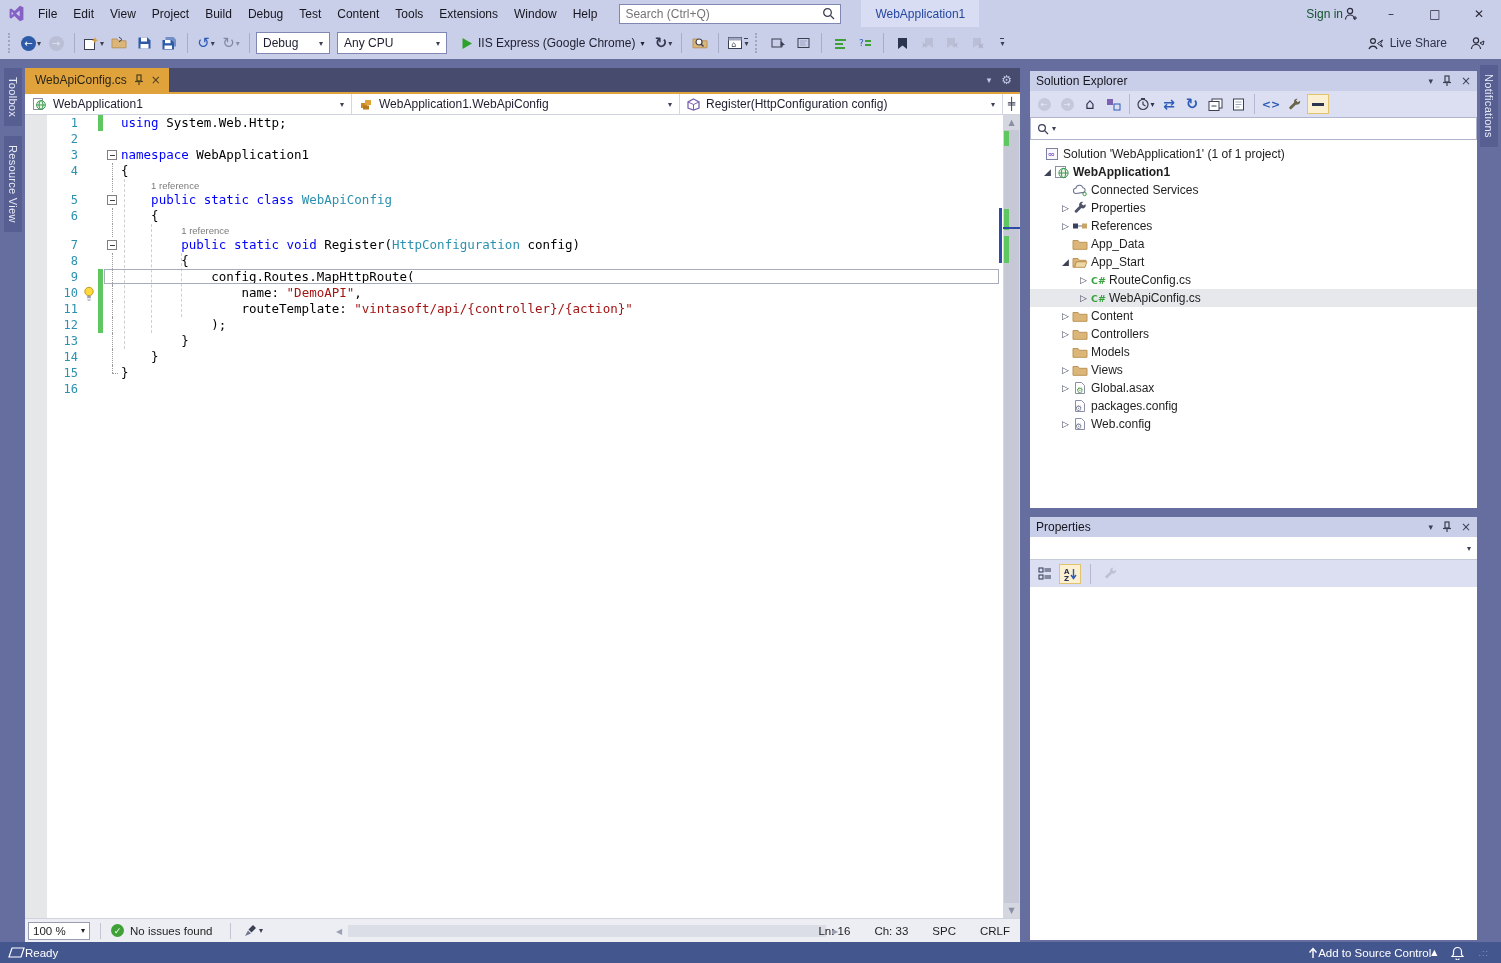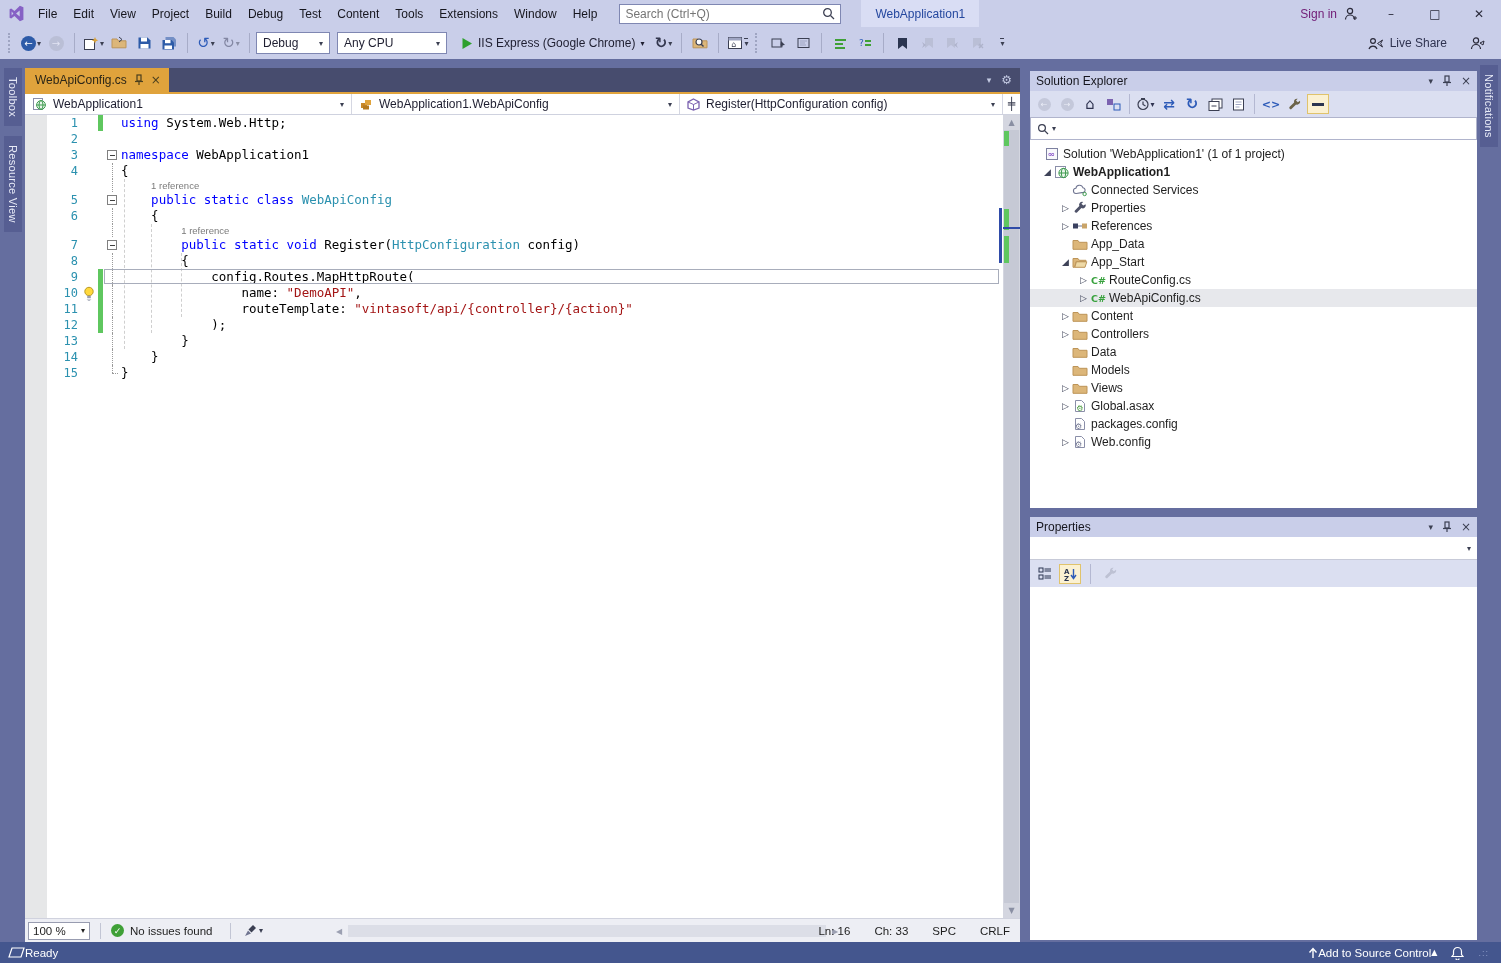--- a/index.html
+++ b/index.html
@@ -9,21 +9,21 @@
 
   
   .titlebar{height:27px;background:#C9CEE9;display:flex;align-items:center;padding-left:6px}
   .vslogo{width:20px;height:18px;display:flex;align-items:center;justify-content:center;margin-right:4px}
   .menubar{display:flex;height:100%}
   .menu-item{padding:0 8px;display:flex;align-items:center;cursor:default;color:#16161E}
   .tb-search{margin-left:14px;width:222px;height:20px;background:#fff;border:1px solid #7F87B2;display:flex;align-items:center;padding:0 5px}
   .tb-search input{border:0;outline:0;flex:1;font:12px "Liberation Sans",sans-serif;color:#444;background:transparent}
   .win-title{margin-left:20px;height:27px;display:flex;align-items:center;padding:0 14px;background:#D9DDF4;color:#24479E}
   .tb-right{margin-left:auto;display:flex;align-items:center;height:100%}
-  .signin{display:flex;align-items:center;gap:6px;padding:0 10px;color:#701a75}
+  .signin{display:flex;align-items:center;padding:0 10px;color:#14532d}
   .winbtn{width:44px;height:27px;display:flex;align-items:center;justify-content:center;color:#2A2A3A;font-family:"DejaVu Sans",sans-serif;font-size:12px}
 
   
   .toolbar{height:32px;background:#C9CEE9;display:flex;align-items:center;padding:0 4px;gap:1px}
   .grip{width:6px;height:20px;border-left:2px dotted #9FA5C2;margin:0 4px}
   .tsep{width:1px;height:20px;background:#A7ACC8;margin:0 5px}
   .tbtn{height:24px;min-width:24px;padding:0 2px;display:flex;align-items:center;justify-content:center;gap:1px;color:#2F3350}
   .tbtn .dd{font-family:"DejaVu Sans",sans-serif;font-size:8px;color:#3B3F52}
   .tbtn.dis{opacity:.45}
   .circ{width:15px;height:15px;border-radius:50%;background:#2D5BA8;color:#fff;display:flex;align-items:center;justify-content:center;font-size:10px;font-family:"DejaVu Sans",sans-serif}
@@ -541,20 +541,28 @@
               <span class="c-code"><span class="p">    }</span></span>
             </div>
             <div class="crow">
               <span class="c-ind"></span>
               <span class="c-num">15</span>
               <span class="c-bgap"></span>
               <span class="c-bar"></span>
               <span class="c-out ol-end"></span>
               <span class="c-code"><span class="p">}</span></span>
             </div>
+            <div class="crow">
+              <span class="c-ind"></span>
+              <span class="c-num">16</span>
+              <span class="c-bgap"></span>
+              <span class="c-bar"></span>
+              <span class="c-out"></span>
+              <span class="c-code"></span>
+            </div>
           </div>
         <div class="cur-line" style="top:154px"></div>
         <div class="vbar-blue" style="top:93px;height:55px"></div>
         <div class="vscroll">
           <span class="arr" style="top:0">▲</span>
           <span class="thumb"></span>
           <span class="mark" style="top:16px;height:15px"></span>
           <span class="mark" style="top:94px;height:21px"></span>
           <span class="mark" style="top:121px;height:27px"></span>
           <span class="caret-line" style="top:112px"></span>
@@ -786,30 +794,20 @@
             <span class="tlabel">Controllers</span>
           </div>
           <div class="trow">
             <span style="width:29px;flex:none"></span>
             <span class="exp"></span>
             <span class="ticon">
               <svg width="16" height="14">
                 <path d="M1 3.5h5l1.3 1.8H15v7H1z" fill="#DCB679" stroke="#BD9458"></path>
               </svg>
             </span>
-            <span class="tlabel">Data</span>
-          </div>
-          <div class="trow">
-            <span style="width:29px;flex:none"></span>
-            <span class="exp"></span>
-            <span class="ticon">
-              <svg width="16" height="14">
-                <path d="M1 3.5h5l1.3 1.8H15v7H1z" fill="#DCB679" stroke="#BD9458"></path>
-              </svg>
-            </span>
             <span class="tlabel">Models</span>
           </div>
           <div class="trow">
             <span style="width:29px;flex:none"></span>
             <span class="exp">▷</span>
             <span class="ticon">
               <svg width="16" height="14">
                 <path d="M1 3.5h5l1.3 1.8H15v7H1z" fill="#DCB679" stroke="#BD9458"></path>
               </svg>
             </span>

